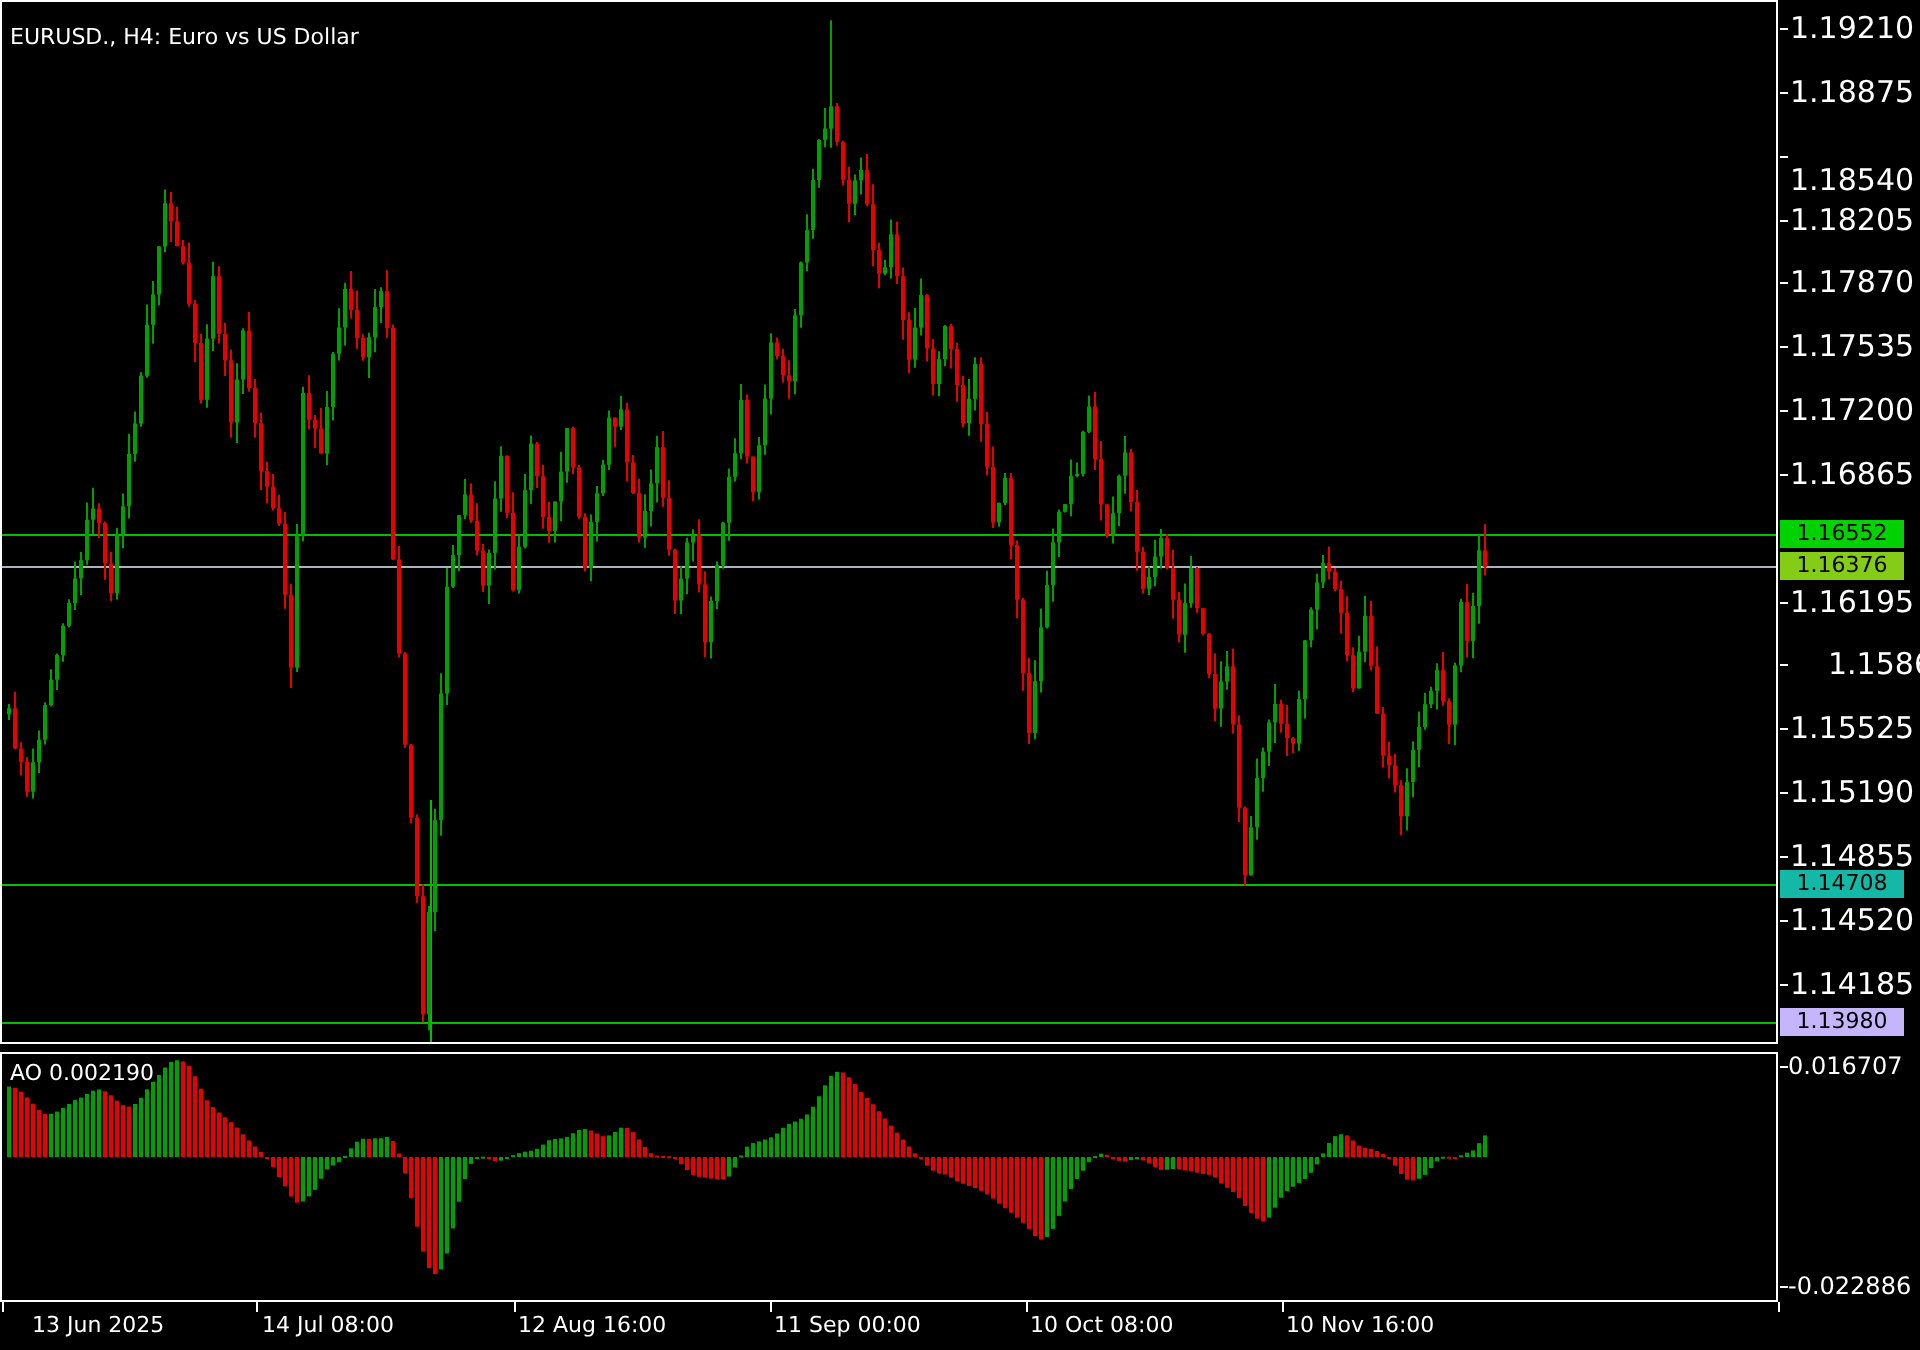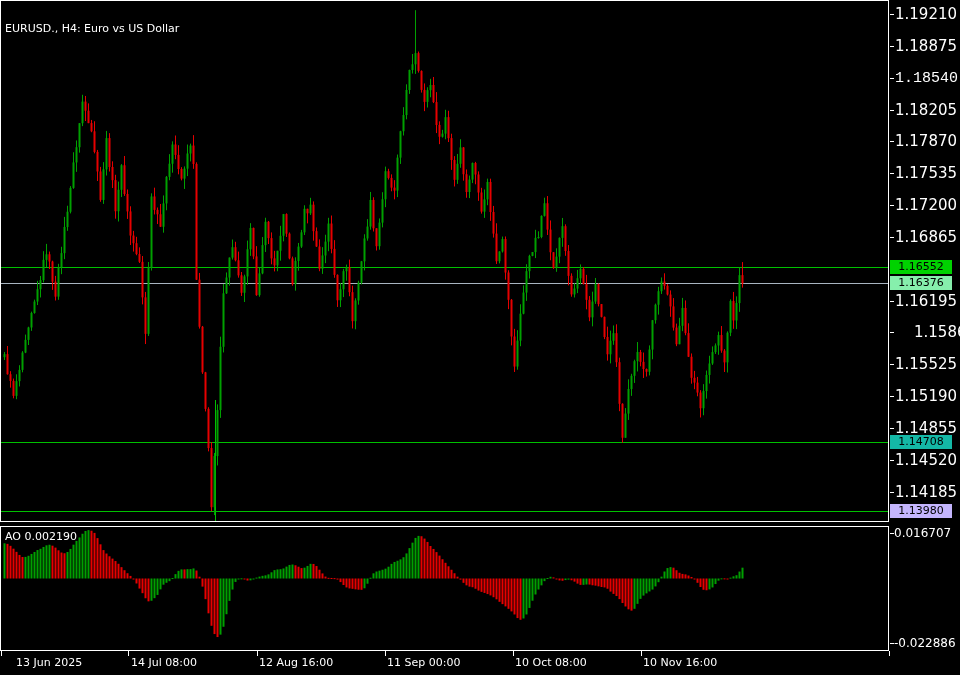--- a/index.html
+++ b/index.html
@@ -1,20 +1,20 @@
 <!DOCTYPE html>
 <html><head>
 <meta charset="utf-8">
 <style>
   html,body{margin:0;padding:0;background:#000;}
   #screen{position:relative;width:960px;height:675px;background:#000;overflow:hidden;
           font-family:"DejaVu Sans",sans-serif;-webkit-font-smoothing:none;}
   .abs{position:absolute;}
   .wlabel{color:#fff;font-size:11px;line-height:13px;white-space:nowrap;}
-  #chart-title{left:5px;top:22px;text-align:center;}
+  #chart-title{left:5px;top:12px;text-align:center;}
   #ao-label{left:5px;top:530px;}
   .price-tick-label{position:absolute;left:895px;color:#fff;font-size:15px;line-height:13px;white-space:nowrap;}
   .price-tick-mark{position:absolute;left:890px;width:4px;height:1px;background:#fff;}
   .price-badge{position:absolute;left:890px;width:62px;height:14px;color:#000;font-size:11px;
                line-height:14px;text-align:center;white-space:nowrap;}
   .time-tick-mark{position:absolute;top:651px;width:1px;height:5px;background:#fff;}
   .time-tick-label{position:absolute;top:656px;color:#fff;font-size:11px;white-space:nowrap;}
   .ao-axis-label{position:absolute;left:894px;color:#fff;font-size:12px;line-height:13px;white-space:nowrap;}
   svg{display:block;}
 </style>
@@ -783,21 +783,21 @@
 
   <div class="abs wlabel" id="chart-title">EURUSD., H4:  Euro vs US Dollar</div>
   <div class="abs wlabel" id="ao-label">AO 0.002190</div>
 
   <div id="price-axis">
       <div class="price-tick-mark" style="top: 14px;"></div>
       <div class="price-tick-label" style="top: 8px;">1.19210</div>
       <div class="price-tick-mark" style="top: 46px;"></div>
       <div class="price-tick-label" style="top: 40px;">1.18875</div>
       <div class="price-tick-mark" style="top: 78px;"></div>
-      <div class="price-tick-label" style="top: 72px; font-family: Liberation Mono, monospace;">1.18540</div>
+      <div class="price-tick-label" style="top: 84px;">1.18540</div>
       <div class="price-tick-mark" style="top: 110px;"></div>
       <div class="price-tick-label" style="top: 104px;">1.18205</div>
       <div class="price-tick-mark" style="top: 141px;"></div>
       <div class="price-tick-label" style="top: 135px;">1.17870</div>
       <div class="price-tick-mark" style="top: 173px;"></div>
       <div class="price-tick-label" style="top: 167px;">1.17535</div>
       <div class="price-tick-mark" style="top: 205px;"></div>
       <div class="price-tick-label" style="top: 199px;">1.17200</div>
       <div class="price-tick-mark" style="top: 237px;"></div>
       <div class="price-tick-label" style="top: 231px;">1.16865</div>
@@ -809,21 +809,21 @@
       <div class="price-tick-label" style="top: 358px;">1.15525</div>
       <div class="price-tick-mark" style="top: 396px;"></div>
       <div class="price-tick-label" style="top: 390px;">1.15190</div>
       <div class="price-tick-mark" style="top: 428px;"></div>
       <div class="price-tick-label" style="top: 422px;">1.14855</div>
       <div class="price-tick-mark" style="top: 460px;"></div>
       <div class="price-tick-label" style="top: 454px;">1.14520</div>
       <div class="price-tick-mark" style="top: 492px;"></div>
       <div class="price-tick-label" style="top: 486px;">1.14185</div>
       <div class="price-badge" style="top: 260px; background: rgb(0, 210, 0);">1.16552</div>
-      <div class="price-badge" style="top: 276px; background: #86efac;">1.16376</div>
+      <div class="price-badge" style="top: 276px; background: #84cc16;">1.16376</div>
       <div class="price-badge" style="top: 435px; background: #14b8a6;">1.14708</div>
       <div class="price-badge" style="top: 504px; background: #c4b5fd;">1.13980</div>
     </div>
   <div id="ao-axis">
       <div class="price-tick-mark" style="top: 533px;"></div>
       <div class="ao-axis-label" style="top: 527px;">0.016707</div>
       <div class="price-tick-mark" style="top: 643px;"></div>
       <div class="ao-axis-label" style="top: 637px;">-0.022886</div>
     </div>
   <div id="time-axis">

